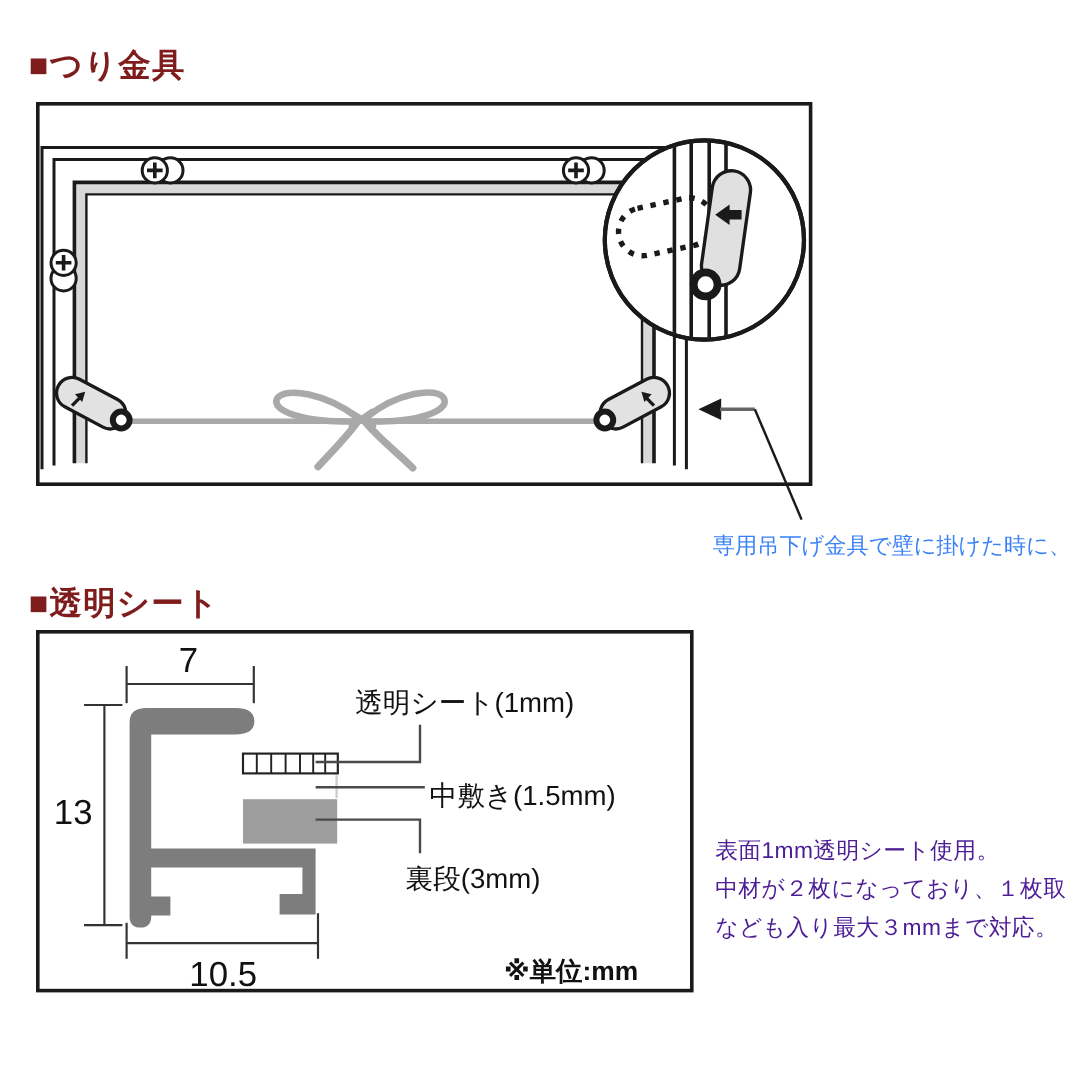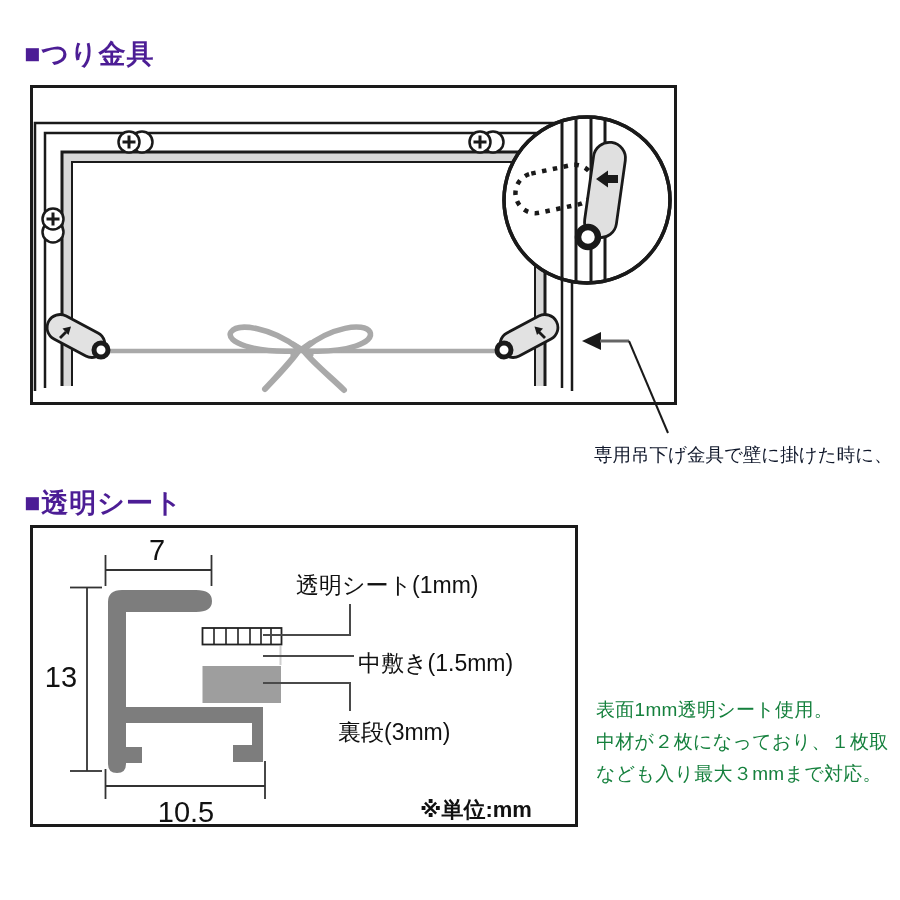--- a/index.html
+++ b/index.html
@@ -2,24 +2,24 @@
 <html><head>
 <meta charset="utf-8">
 <style>
   html,body{margin:0;padding:0;background:#fff;}
   #stage{
     position:relative;width:900px;height:900px;background:#ffffff;overflow:hidden;
     font-family:"Liberation Sans","DejaVu Sans",sans-serif;color:#111;
   }
   #stage svg{position:absolute;left:0;top:0;}
   .sec-title{
-    position:absolute;font-size:27px;font-weight:700;letter-spacing:1px;color:#4c1d95;white-space:nowrap;
+    position:absolute;font-size:27px;font-weight:700;letter-spacing:1px;color:#7f1d1d;white-space:nowrap;
   }
-  .caption{position:absolute;font-size:18.5px;line-height:28px;color:#0f172a;white-space:nowrap;text-align:center;}
-  .desc{position:absolute;font-size:19px;line-height:32px;color:#15803d;letter-spacing:.3px;white-space:nowrap;}
+  .caption{position:absolute;font-size:18.5px;line-height:28px;color:#3b82f6;white-space:nowrap;text-align:center;}
+  .desc{position:absolute;font-size:19px;line-height:32px;color:#4c1d95;letter-spacing:.3px;white-space:nowrap;}
   svg text{font-family:"Liberation Sans","DejaVu Sans",sans-serif;fill:#111;}
   svg text.dim{font-size:29px;}
   svg text.lbl{font-size:23px;}
   svg text.unit{font-size:22px;font-weight:700;}
 </style>
 </head>
 <body>
 
 <div id="stage">
 

